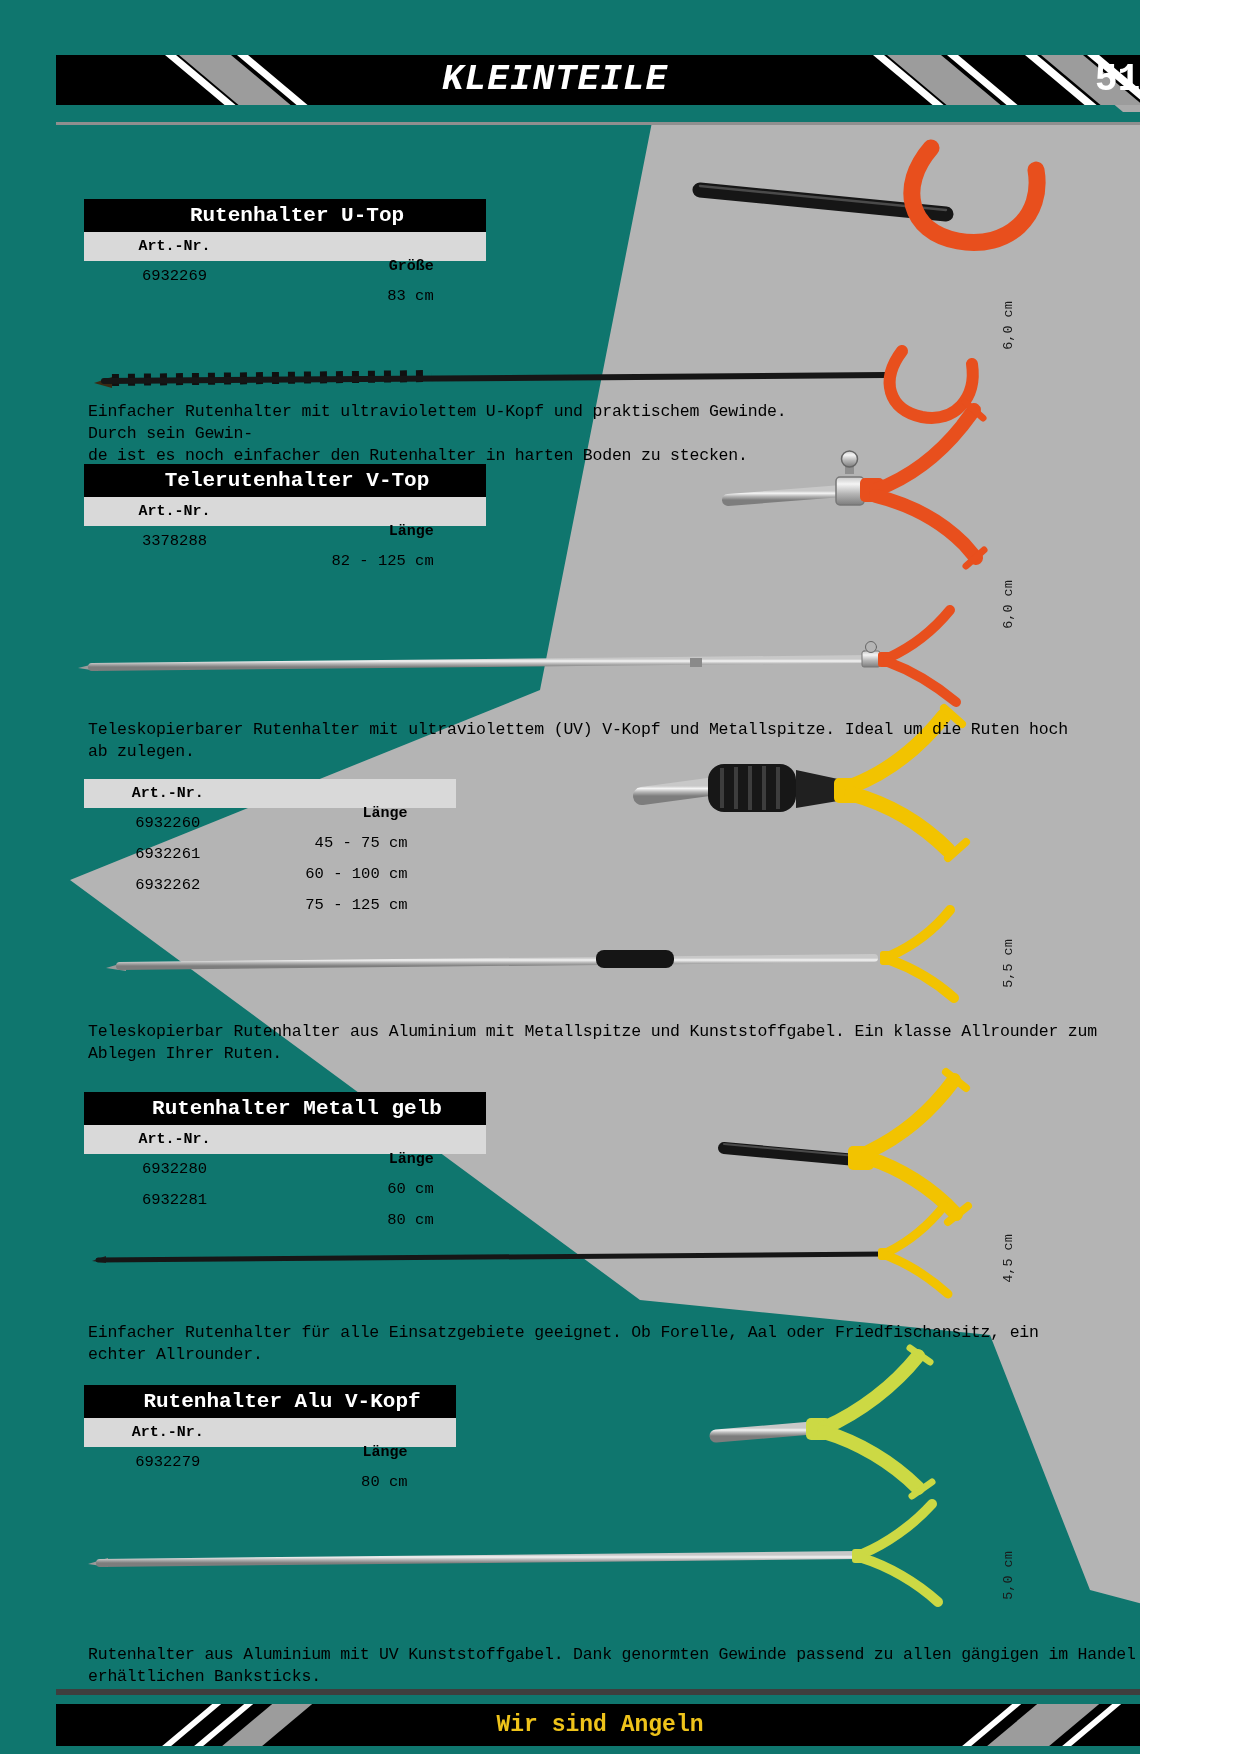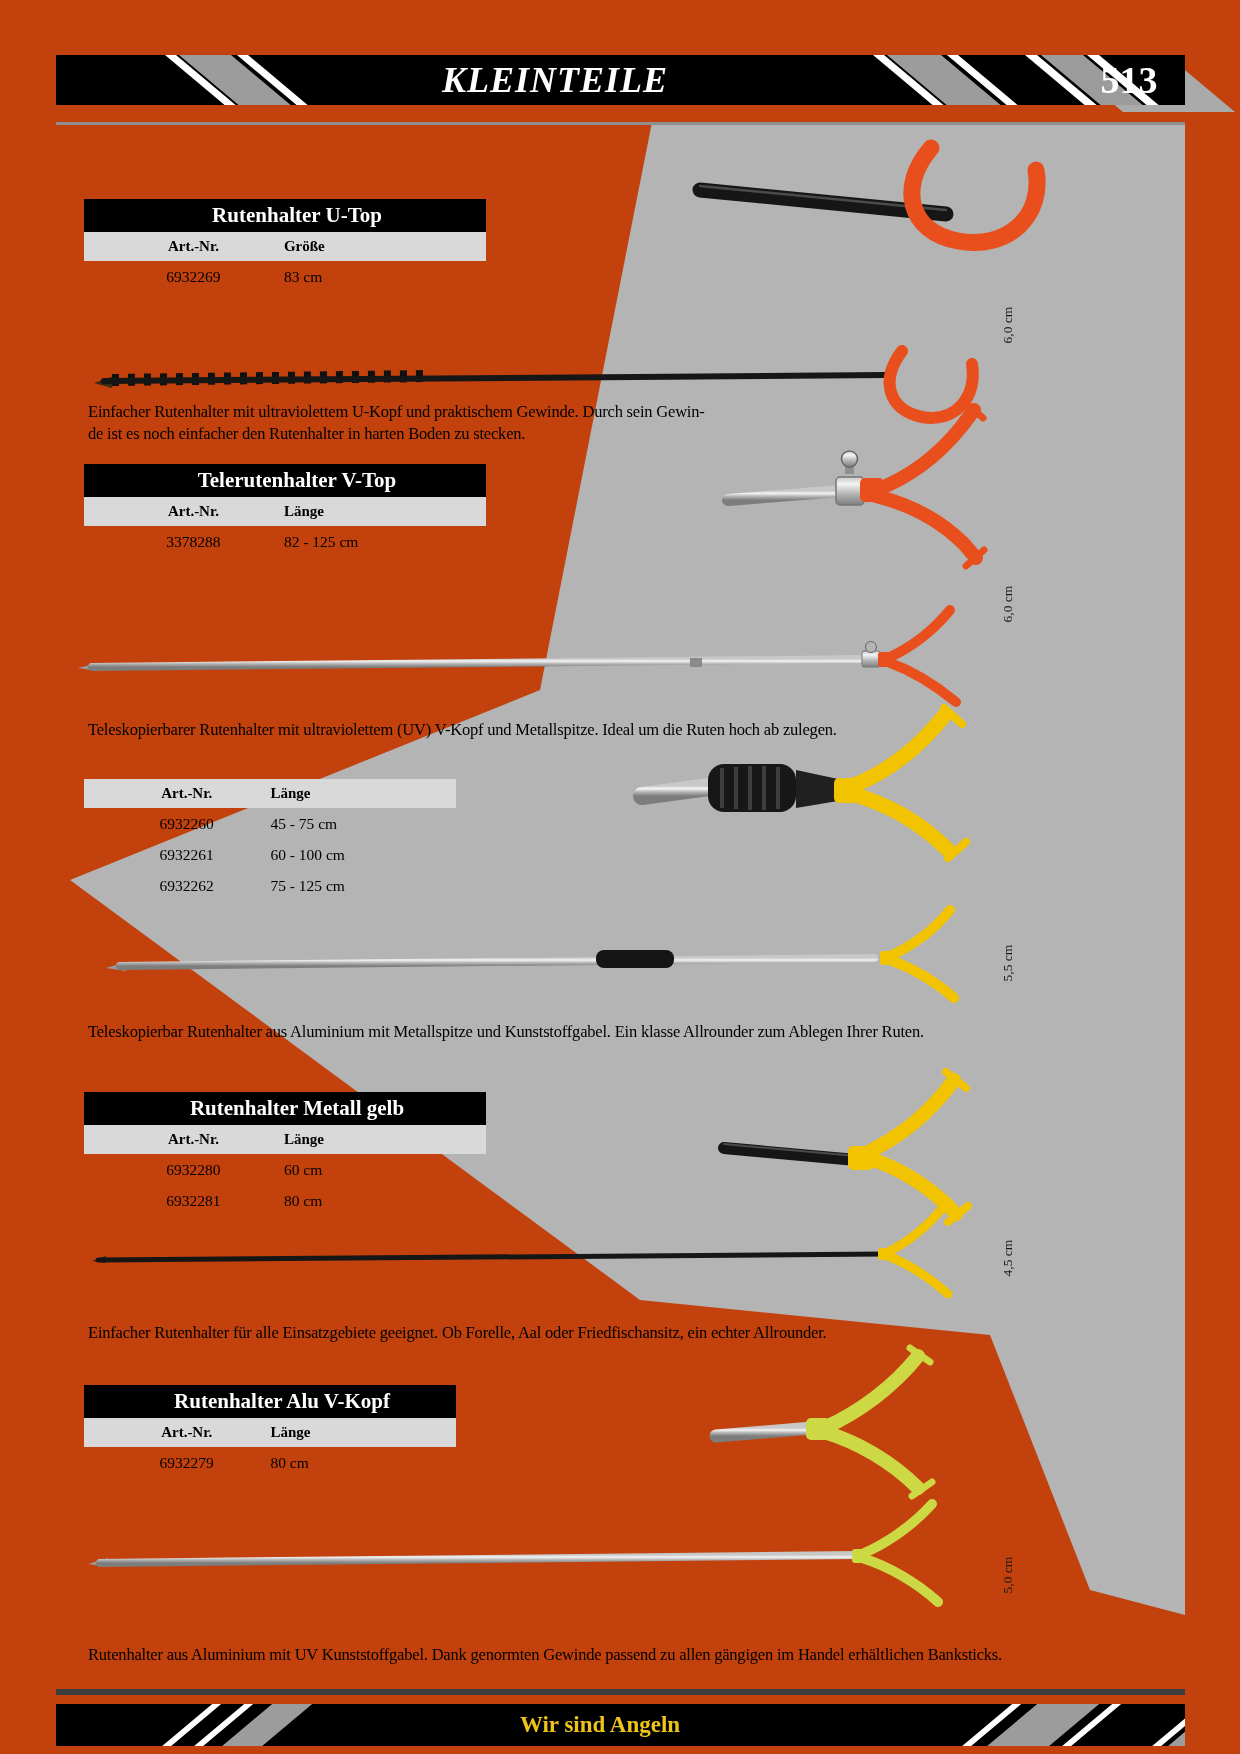--- a/index.html
+++ b/index.html
@@ -1,17 +1,17 @@
 <!DOCTYPE html>
 <html><head>
 <meta charset="utf-8">
 <style>
   html,body{margin:0;padding:0;background:#fff;}
-  .pg{position:relative;width:1240px;height:1754px;background:#c2410c;overflow:hidden;
-      font-family:Liberation Serif, serif;color:#000;}
+  .pg{position:relative;width:1140px;height:1754px;background:#0f766e;overflow:hidden;
+      font-family:Liberation Mono, monospace;color:#000;}
   .bgsvg{position:absolute;left:0;top:0;z-index:0;}
   
   .hbar{position:absolute;left:56px;top:55px;width:1129px;height:50px;background:#000;
         overflow:hidden;z-index:3;}
   .hs{position:absolute;top:-12px;height:76px;transform:skewX(50deg);}
   .fs{position:absolute;top:-12px;height:68px;transform:skewX(-50deg);}
   .htitle{position:absolute;left:380px;top:55px;width:350px;height:50px;line-height:50px;
           text-align:center;color:#fff;font-size:36px;font-weight:bold;font-style:italic;
           letter-spacing:1px;z-index:4;}
   .hpage{position:absolute;left:1076px;top:55px;width:106px;height:50px;line-height:50px;
@@ -23,22 +23,22 @@
   .fbar{position:absolute;left:56px;top:1704px;width:1129px;height:42px;background:#000;
         overflow:hidden;z-index:3;}
   .fslogan{position:absolute;left:400px;top:1704px;width:400px;height:42px;line-height:42px;
            text-align:center;color:#eec31a;font-size:23px;font-weight:bold;z-index:4;}
   
   .ptable{position:absolute;z-index:2;}
   .ptitle{background:#000;color:#fff;font-weight:bold;font-size:21px;line-height:33px;
           height:33px;text-align:center;padding-left:24px;}
   .phead{background:#d9d9d9;height:29px;line-height:29px;font-weight:bold;font-size:15px;display:flex;}
   .prow{height:31px;line-height:31px;font-size:15.5px;display:flex;}
-  .c1{width:45%;text-align:center;margin-left:19px;}
-  .c2{width:42%;text-align:left;}
+  .c1{width:45%;text-align:center;}
+  .c2{width:42%;text-align:right;margin-top:20px;}
   
   .desc{position:absolute;z-index:2;font-size:16.5px;line-height:22px;color:#000;
         white-space:pre-line;letter-spacing:-0.2px;}
   
   .slabel{position:absolute;z-index:2;width:50px;height:50px;display:flex;
           align-items:center;justify-content:center;}
   .slabel span{transform:rotate(-90deg);font-size:13.5px;white-space:nowrap;color:#1a1a1a;}
 </style>
 </head>
 <body>

